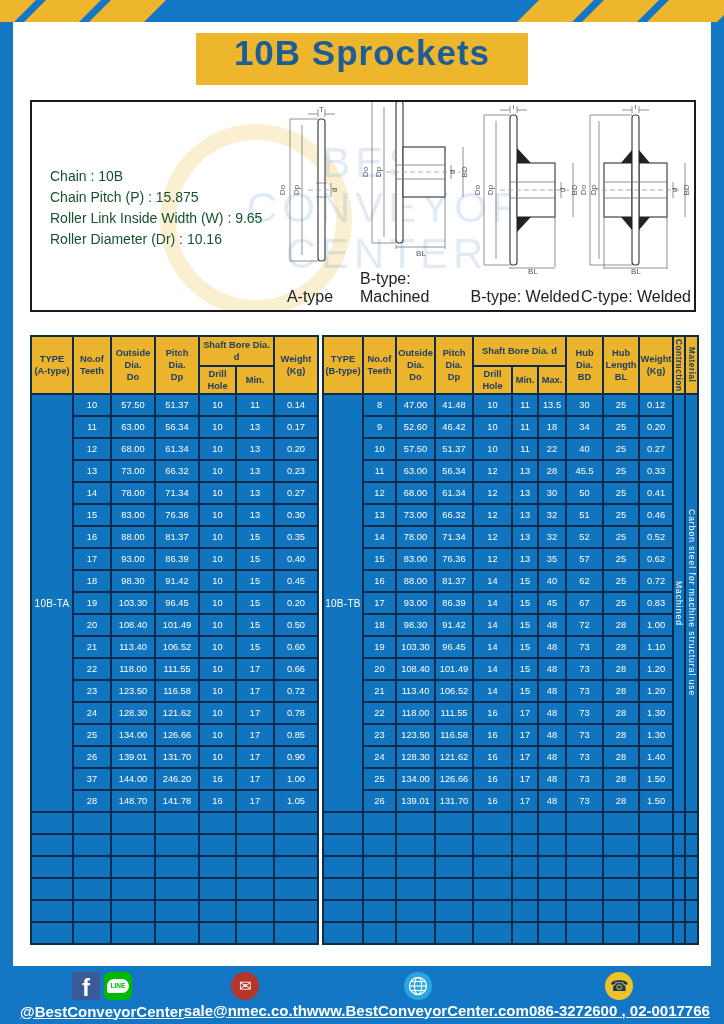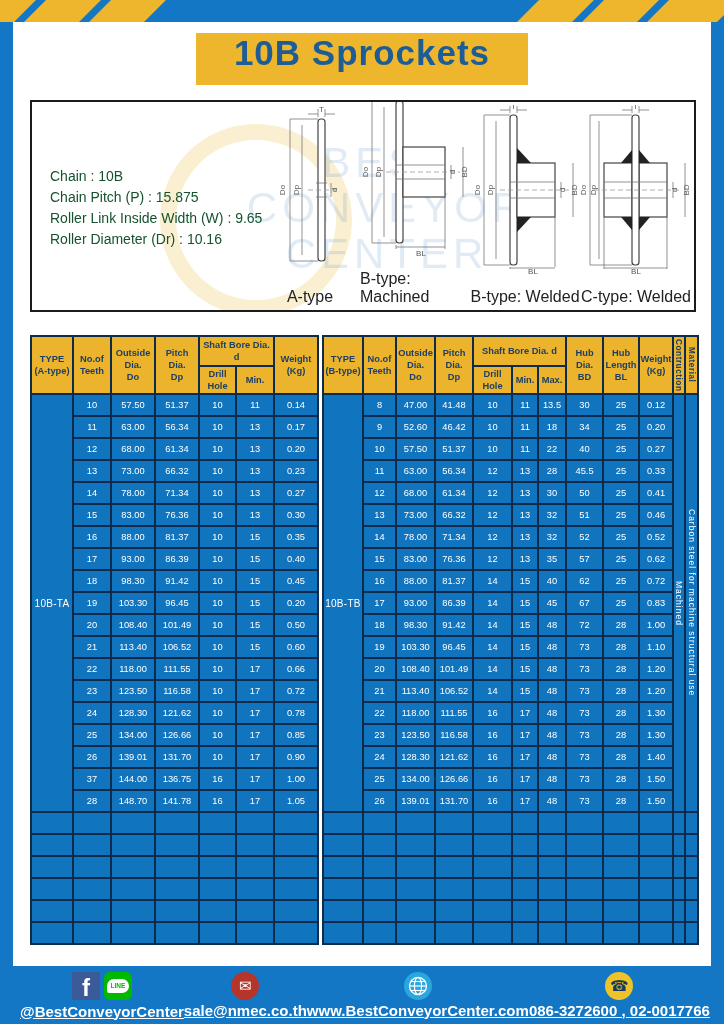--- a/index.html
+++ b/index.html
@@ -395,21 +395,21 @@
               <td>26</td>
               <td>139.01</td>
               <td>131.70</td>
               <td>10</td>
               <td>17</td>
               <td>0.90</td>
             </tr>
             <tr>
               <td>37</td>
               <td>144.00</td>
-              <td>136.75</td>
+              <td>246.20</td>
               <td>16</td>
               <td>17</td>
               <td>1.00</td>
             </tr>
             <tr>
               <td>28</td>
               <td>148.70</td>
               <td>141.78</td>
               <td>16</td>
               <td>17</td>

